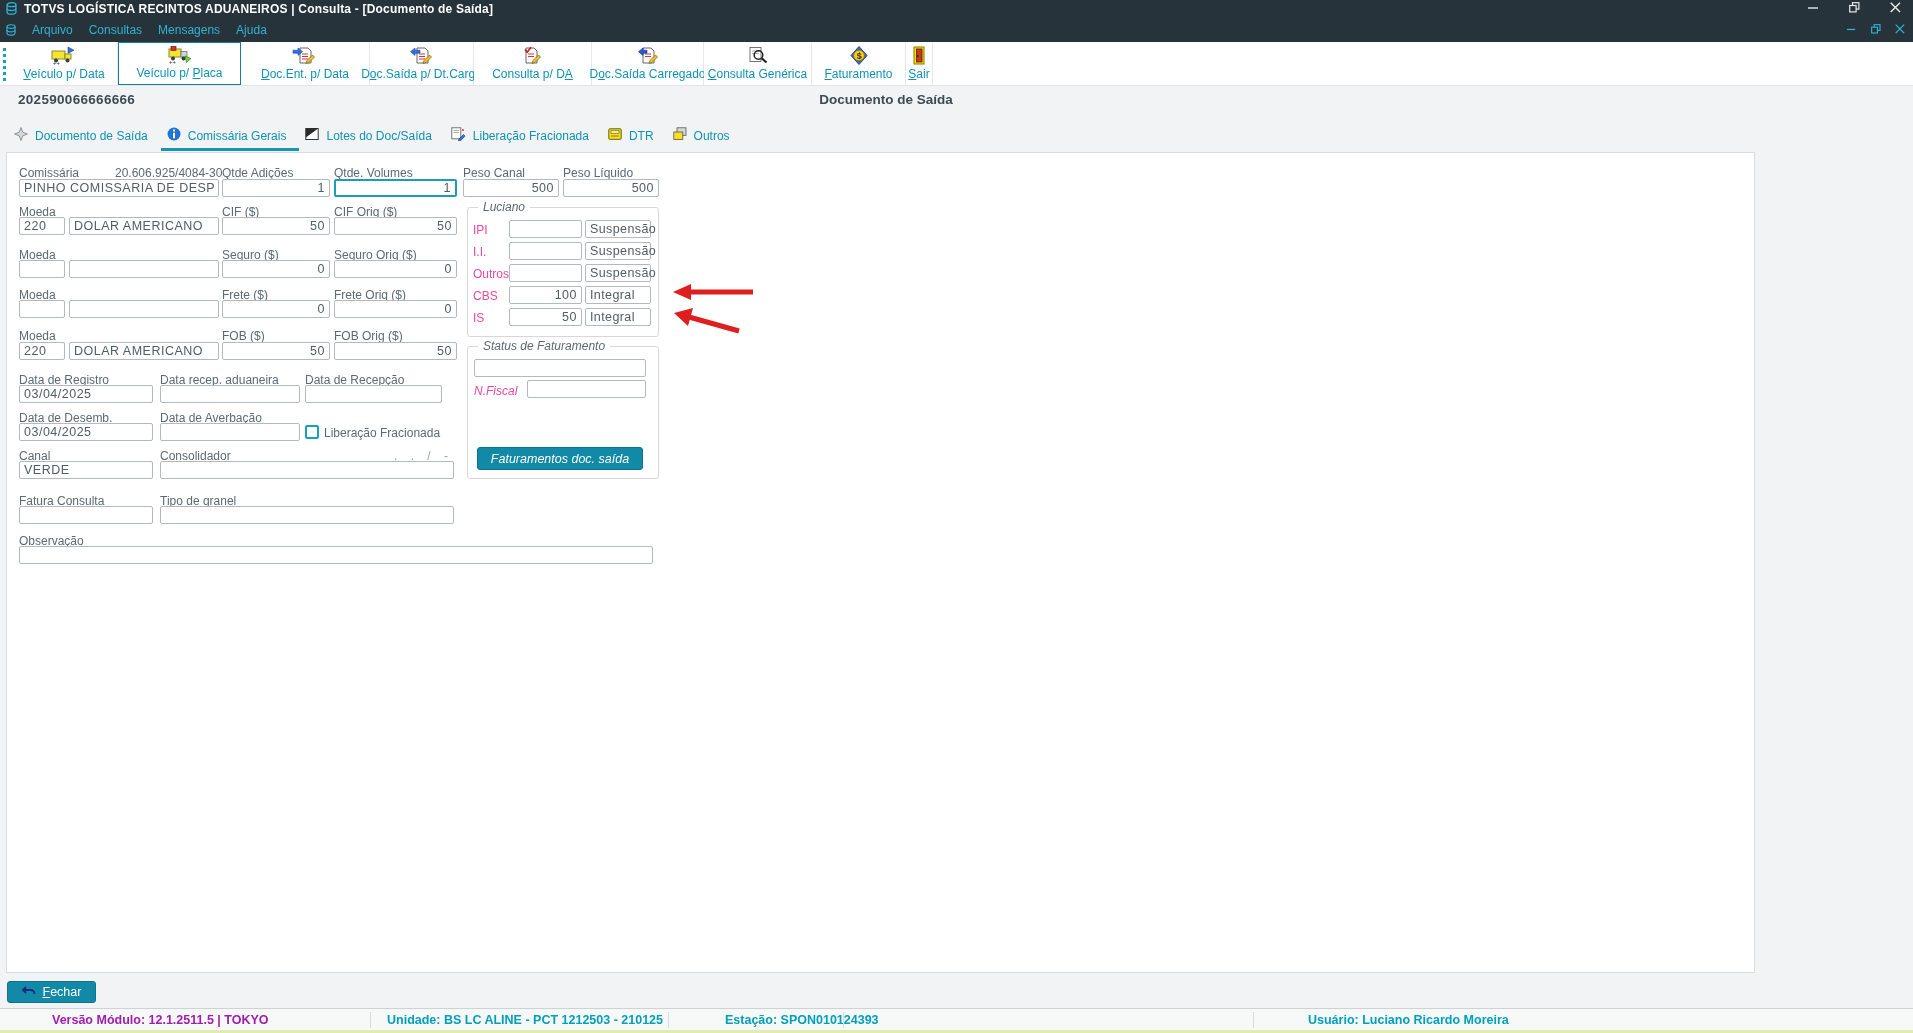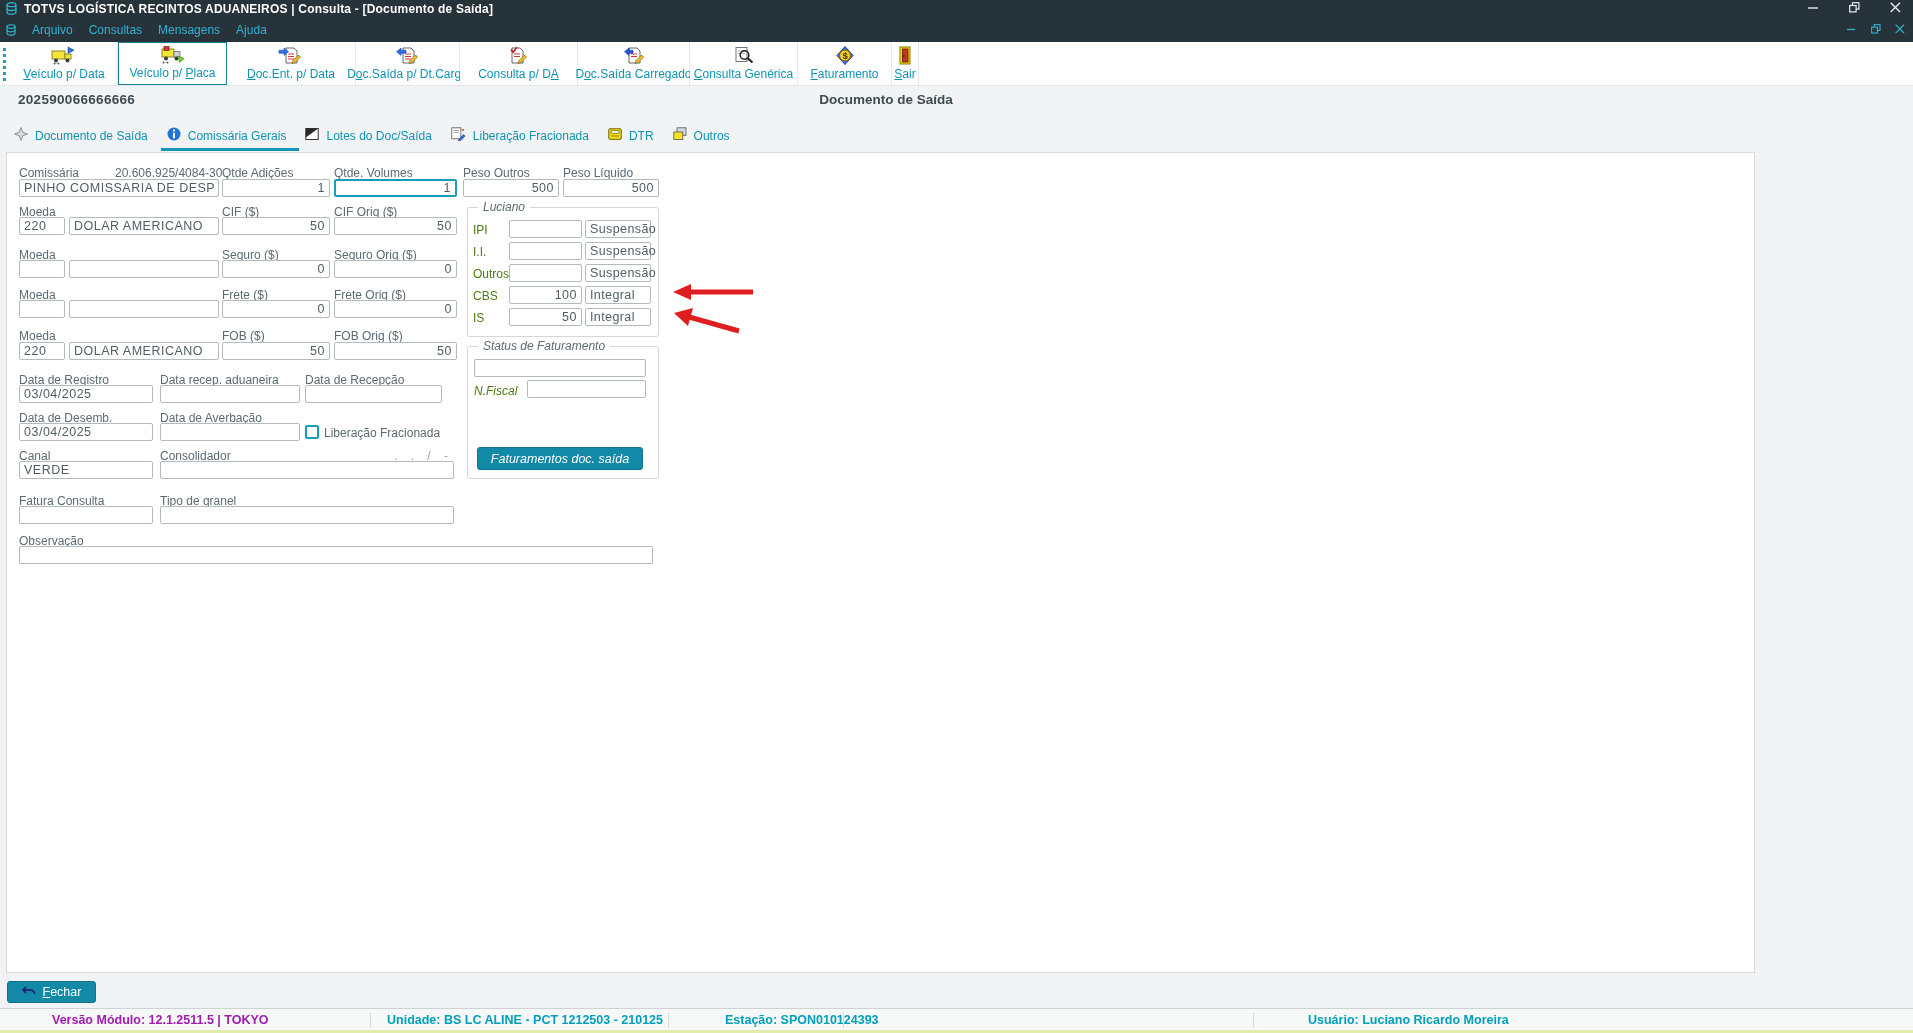--- a/index.html
+++ b/index.html
@@ -23,41 +23,41 @@
   .menu-item { color:#31b2d0; font-size:12px; margin-left:16px; cursor:default; }
   .mdi-controls { position:absolute; right:8px; top:6px; display:flex; gap:14px; }
   
   .toolbar { position:absolute; left:0; top:42px; width:1913px; height:44px; background:#ffffff; border-bottom:1px solid #e3e5e7; display:flex; align-items:stretch; }
   .tb-grip { width:7px; margin:6px 1px 4px 3px; border-left:3px dotted #18a0bc; }
   .tb-btn { display:flex; flex-direction:column; align-items:center; justify-content:flex-end; padding-bottom:4px; border-right:1px solid #e6e8ea; color:#0f93b4; font-size:12px; cursor:pointer; background:#fff; }
   .tb-btn .ticon { height:20px; display:flex; align-items:center; }
   .tb-btn .tlabel { margin-top:2px; white-space:nowrap; }
   .tb-btn.selected { border:1px solid #1b7f98; }
   .tb-btn:nth-of-type(1){width:110px;} .tb-btn:nth-of-type(2){width:107px;}
-  .tb-btn:nth-of-type(3){width:109px;} .tb-btn:nth-of-type(4){width:129px;}
+  .tb-btn:nth-of-type(3){width:123px;} .tb-btn:nth-of-type(4){width:129px;}
   .tb-btn:nth-of-type(5){width:104px;} .tb-btn:nth-of-type(6){width:118px;}
   .tb-btn:nth-of-type(7){width:112px;} .tb-btn:nth-of-type(8){width:108px;}
   .tb-btn:nth-of-type(9){width:94px;}
   
   .doc-number { position:absolute; left:18px; top:92px; font-weight:bold; font-size:13.5px; color:#3c4b54; letter-spacing:.3px; }
   .doc-title  { position:absolute; left:886px; top:92px; transform:translateX(-50%); font-weight:bold; font-size:13.5px; color:#3c4b54; }
   
   .tabs { position:absolute; left:8px; top:127px; height:24px; display:flex; align-items:flex-end; }
   .tab { display:flex; align-items:center; gap:7px; padding:2px 13px 4px 6px; color:#0f93b4; font-size:12px; cursor:pointer; border-bottom:3px solid transparent; }
   .tab.selected { border-bottom:3px solid #1596b6; }
   
   .panel { position:absolute; left:6px; top:152px; width:1749px; height:821px; background:#ffffff; border:1px solid #d9dcdf; }
   .lbl { position:absolute; color:#5c6a72; font-size:12px; white-space:nowrap; }
   .inp { position:absolute; height:18px; border:1px solid #b2babd; border-radius:2px; background:#fff; color:#505d64; font-family:"Liberation Sans",sans-serif; font-size:12.5px; letter-spacing:.5px; padding:0 4px; outline:none; }
   .inp.num { text-align:right; }
   .inp.focused { border:2px solid #1a9cba; }
   .modebox { position:absolute; height:18px; border:1px solid #b2babd; border-radius:2px; background:#fff; color:#505d64; font-size:12.5px; letter-spacing:.4px; padding:1px 0 0 4px; }
   .fieldset { position:absolute; border:1px solid #d4d8da; border-radius:3px; }
   .fieldset .legend { position:absolute; top:-8px; left:10px; background:#fff; padding:0 5px; font-style:italic; color:#5c6a72; font-size:12px; white-space:nowrap; }
-  .flbl { position:absolute; color:#4d7c0f; font-size:12px; white-space:nowrap; }
+  .flbl { position:absolute; color:#ec4899; font-size:12px; white-space:nowrap; }
   .checkbox { position:absolute; width:14px; height:14px; border:2px solid #18a0bc; border-radius:2px; background:#fff; cursor:pointer; }
   .mask { position:absolute; color:#98a2a8; font-size:12px; letter-spacing:5px; }
   .teal-btn { position:absolute; background:#1289a6; color:#ffffff; border:1px solid #0e7390; border-radius:3px; font-family:"Liberation Sans",sans-serif; font-size:12.5px; display:flex; align-items:center; justify-content:center; cursor:pointer; }
   .teal-btn.italic { font-style:italic; }
   .arrow-note { position:absolute; }
   
   .close-btn { position:absolute; left:7px; top:981px; width:89px; height:22px; gap:7px; }
   .statusbar { position:absolute; left:0; top:1008px; width:1913px; height:22px; background:#f7f8f8; border-top:1px solid #cdd2d4; font-weight:bold; font-size:12.5px; }
   .sb-sep { position:absolute; top:3px; width:1px; height:16px; background:#d9dcde; }
   .sb-text { position:absolute; top:4px; white-space:nowrap; }
@@ -302,21 +302,21 @@
 
 <div class="panel">
 
   <span class="lbl" style="left:12px;top:13px">Comissária</span>
   <span class="lbl" style="left:108px;top:13px;width:104px;text-align:right">20.606.925/4084-30</span>
   <input class="inp" style="left: 12px; top: 26px; width: 200px;" value="PINHO COMISSARIA DE DESPACH">
   <span class="lbl" style="left:215px;top:13px">Qtde Adições</span>
   <input class="inp num" style="left: 215px; top: 26px; width: 108px;" value="1">
   <span class="lbl" style="left:327px;top:13px">Qtde. Volumes</span>
   <input class="inp num focused" style="left: 327px; top: 26px; width: 123px;" value="1">
-  <span class="lbl" style="left:456px;top:13px">Peso Outros</span>
+  <span class="lbl" style="left:456px;top:13px">Peso Canal</span>
   <input class="inp num" style="left: 456px; top: 26px; width: 96px;" value="500">
   <span class="lbl" style="left:556px;top:13px">Peso Líquido</span>
   <input class="inp num" style="left: 556px; top: 26px; width: 96px;" value="500">
 
   <span class="lbl" style="left:12px;top:52px">Moeda</span>
   <input class="inp" style="left: 12px; top: 64px; width: 46px;" value="220">
   <input class="inp" style="left: 62px; top: 64px; width: 150px;" value="DOLAR AMERICANO">
   <span class="lbl" style="left:215px;top:52px">CIF ($)</span>
   <input class="inp num" style="left: 215px; top: 64px; width: 108px;" value="50">
   <span class="lbl" style="left:327px;top:52px">CIF Orig ($)</span>

